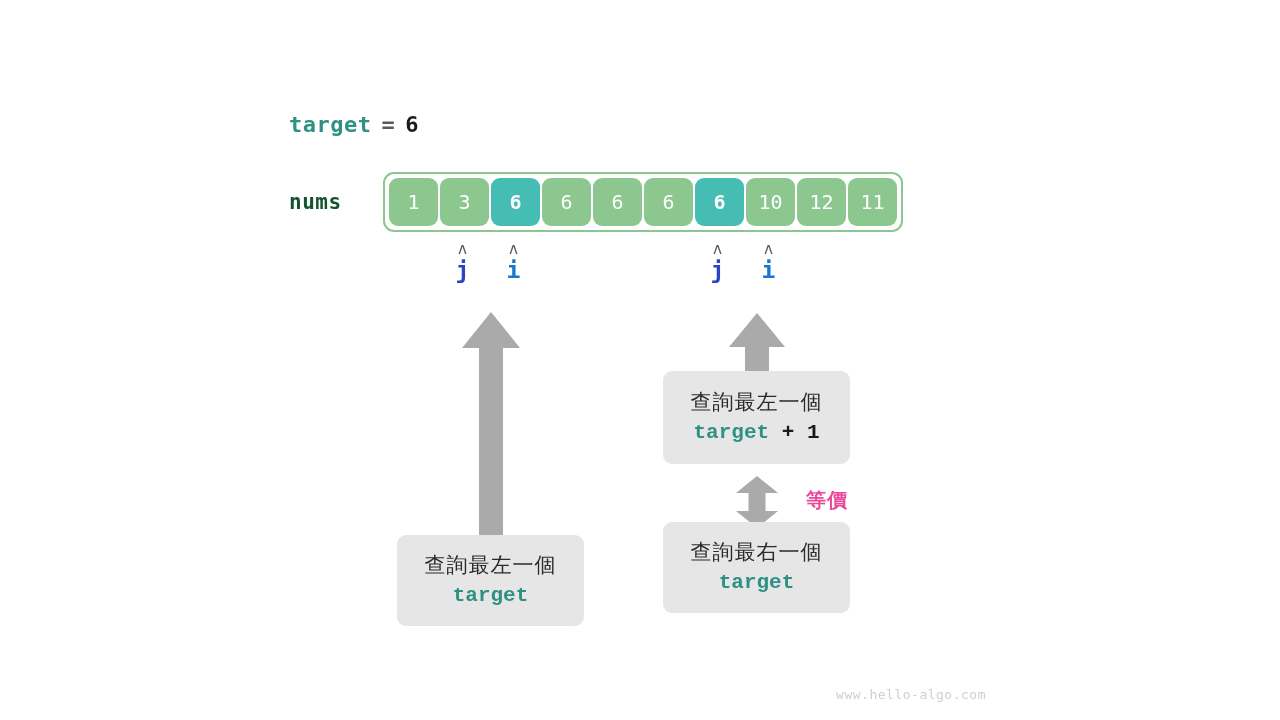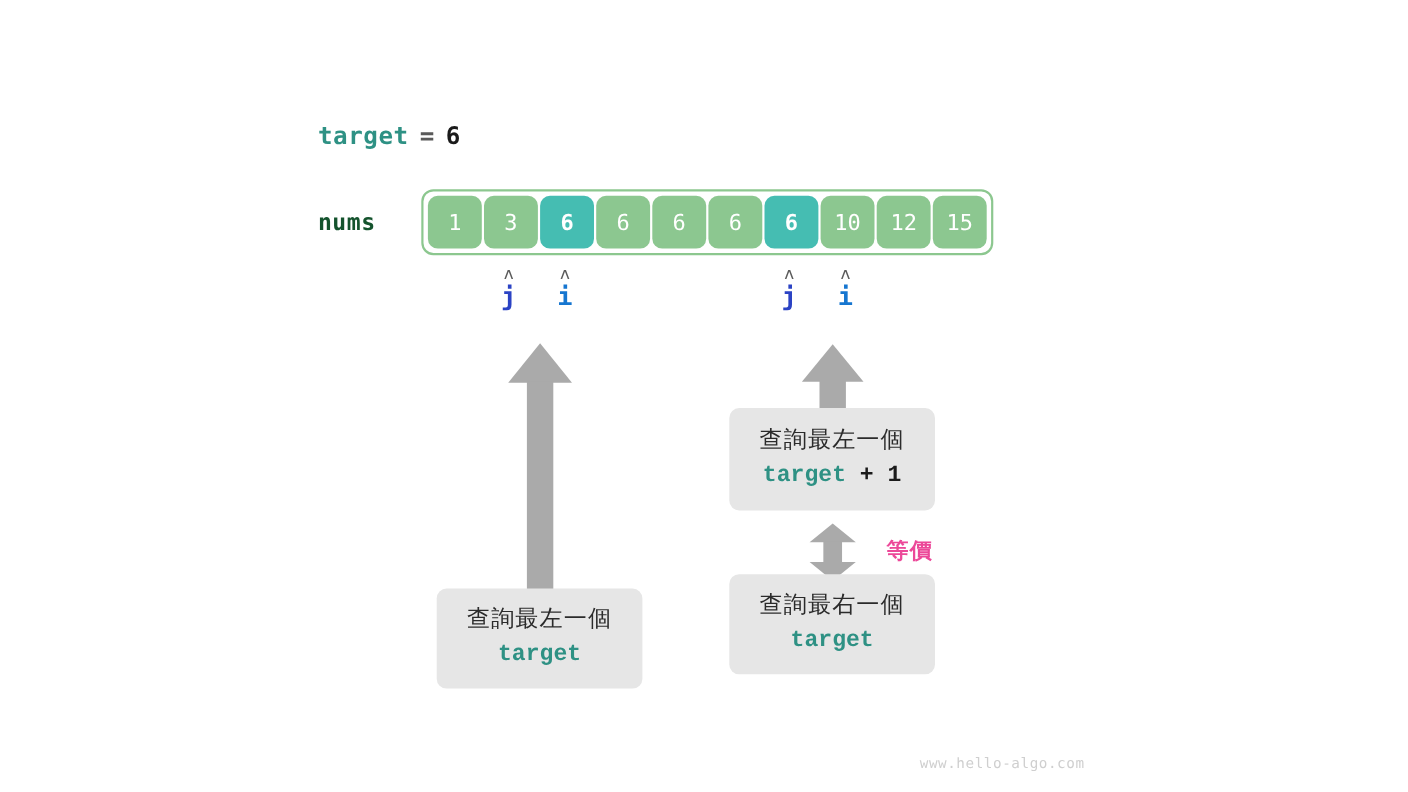--- a/index.html
+++ b/index.html
@@ -110,21 +110,21 @@
     position: absolute;
     background: #e6e6e6;
     border-radius: 9px;
     display: flex;
     flex-direction: column;
     align-items: center;
     justify-content: center;
     box-sizing: border-box;
   }
   .note-box .line-cn {
-    font-family: Liberation Mono, monospace;
+    font-family: Liberation Serif, serif;
     font-size: 21px;
     color: #2b2b2b;
     letter-spacing: 1px;
     line-height: 30px;
   }
   .note-box .line-code {
     font-family: Liberation Mono, monospace;
     font-size: 21px;
     font-weight: bold;
     line-height: 32px;
@@ -204,21 +204,21 @@
   <div id="array-container">
       <div class="cell normal">1</div>
       <div class="cell normal">3</div>
       <div class="cell highlight">6</div>
       <div class="cell normal">6</div>
       <div class="cell normal">6</div>
       <div class="cell normal">6</div>
       <div class="cell highlight">6</div>
       <div class="cell normal">10</div>
       <div class="cell normal">12</div>
-      <div class="cell normal">15</div>
+      <div class="cell normal">11</div>
     </div>
 
   <div id="pointer-layer">
       <div class="pointer" style="left: 438px; top: 242px;">
         <span class="caret">ʌ</span>
         <span class="pname j">j</span>
       </div>
       <div class="pointer" style="left: 489px; top: 242px;">
         <span class="caret">ʌ</span>
         <span class="pname i">i</span>

